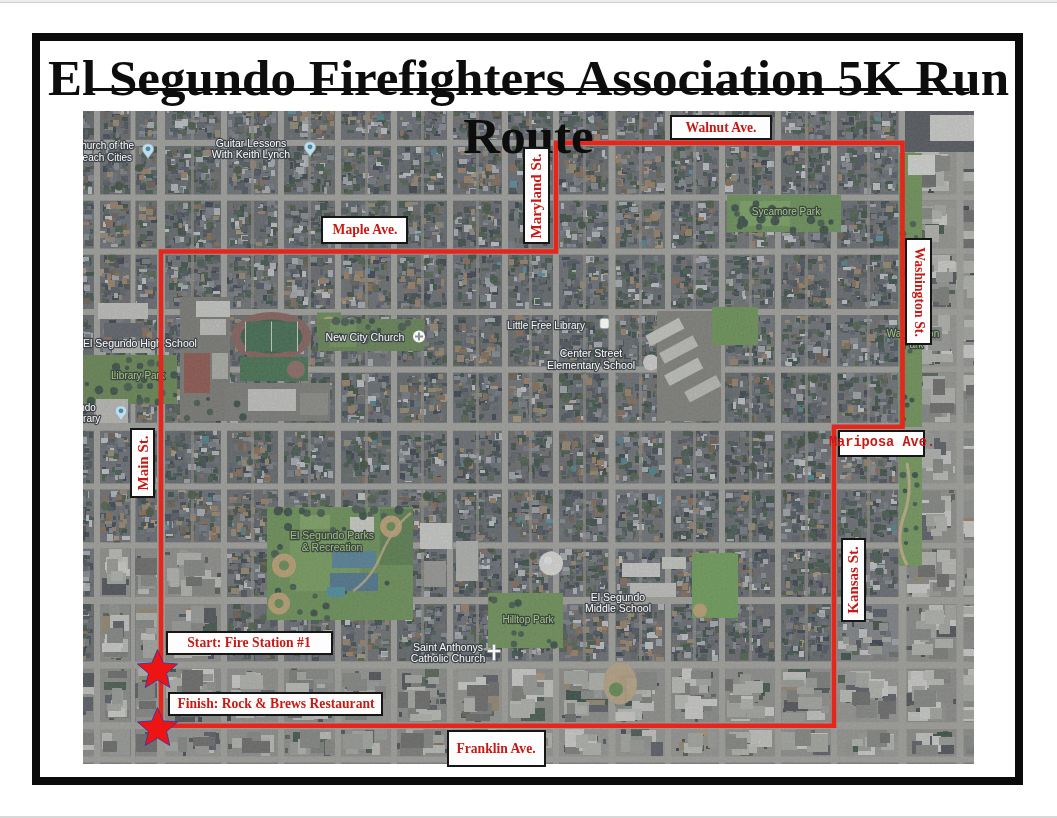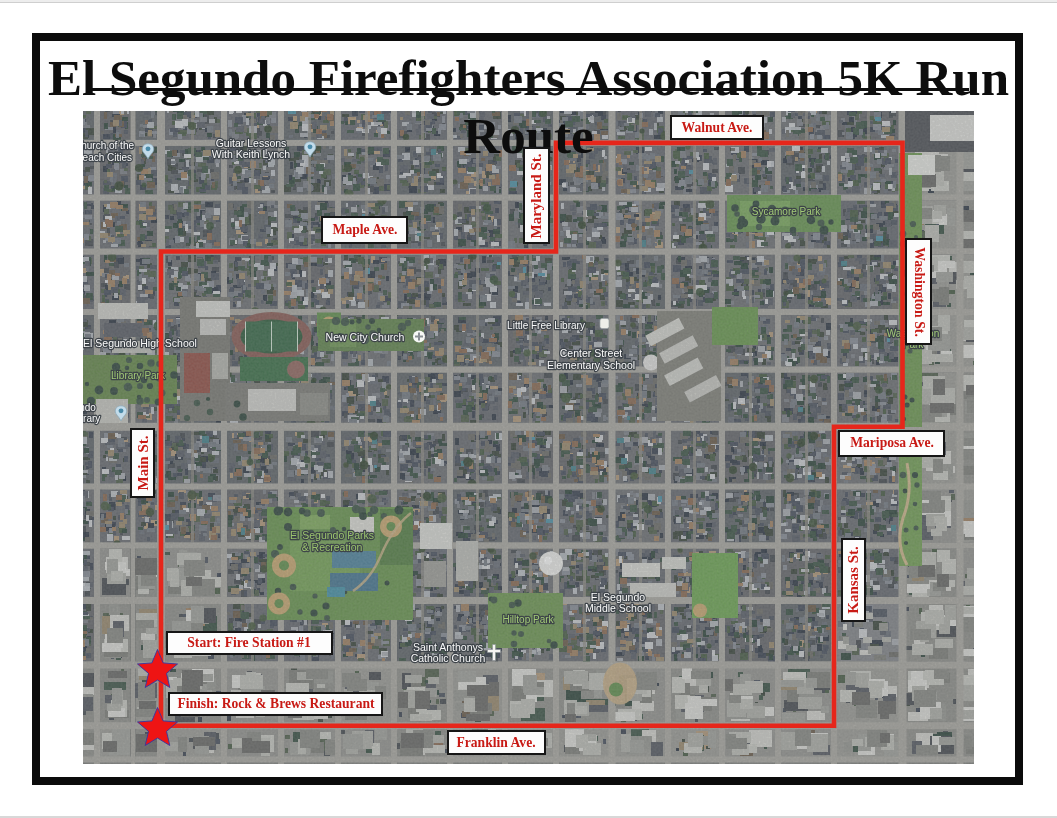--- a/index.html
+++ b/index.html
@@ -974,50 +974,50 @@
 
 <g>
       <polygon points="74.5,538.5 80.1,551.9 94.5,553.0 83.5,562.4 86.8,576.5 74.5,569.0 62.2,576.5 65.5,562.4 54.5,553.0 68.9,551.9" fill="#ee1414" stroke="#3636a0" stroke-width="0.9"></polygon>
     </g>
 
 <g>
       <polygon points="74.5,596.5 80.1,609.9 94.5,611.0 83.5,620.4 86.8,634.5 74.5,627.0 62.2,634.5 65.5,620.4 54.5,611.0 68.9,609.9" fill="#ee1414" stroke="#3636a0" stroke-width="0.9"></polygon>
     </g>
 </svg>
 
-<div class="lbox" style="left:670px;top:115px;width:94.0px;height:25.0px;text-align:right;">
+<div class="lbox" style="left:670px;top:115px;width:102px;height:25.0px;text-align:right;">
     <span class="htxt">Walnut Ave.</span>
   </div>
 
 <div class="lbox" style="left:522.7px;top:147.4px;width:26.9px;height:96.4px;">
     <span class="vtxt" style="transform:translate(-50%,-50%) rotate(-90deg) scaleX(1.0);">Maryland St.</span>
   </div>
 
 <div class="lbox" style="left:321px;top:216px;width:87.0px;height:28.0px;padding-left:14px;">
     <span class="htxt">Maple Ave.</span>
   </div>
 
 <div class="lbox" style="left:904.7px;top:238px;width:27.8px;height:107.0px;">
     <span class="vtxt" style="transform:translate(-50%,-50%) rotate(90deg) scaleX(0.92);">Washington St.</span>
   </div>
 
-<div class="lbox" style="left:838px;top:429.5px;width:107.0px;height:27.5px;">
+<div class="lbox" style="left:838px;top:429.5px;width:87px;height:27.5px;font-family:Liberation Mono, monospace;">
     <span class="htxt">Mariposa Ave.</span>
   </div>
 
 <div class="lbox" style="left:841px;top:538px;width:24.5px;height:84.0px;">
     <span class="vtxt" style="transform:translate(-50%,-50%) rotate(-90deg) scaleX(1.0);">Kansas St.</span>
   </div>
 
 <div class="lbox" style="left:130px;top:428px;width:25.3px;height:70.0px;">
     <span class="vtxt" style="transform:translate(-50%,-50%) rotate(-90deg) scaleX(1.0);">Main St.</span>
   </div>
 
 <div class="lbox" style="left:165.5px;top:630.8px;width:167px;height:24.2px;">
     <span class="htxt">Start: Fire Station #1</span>
   </div>
 
 <div class="lbox" style="left:168px;top:691.5px;width:215.0px;height:24.0px;">
     <span class="htxt">Finish: Rock &amp; Brews Restaurant</span>
   </div>
 
-<div class="lbox" style="left:446.5px;top:730px;width:99.0px;height:25.0px;text-decoration:underline;">
+<div class="lbox" style="left:446.5px;top:730px;width:99.0px;height:37px;text-decoration:underline;">
     <span class="htxt">Franklin Ave.</span>
   </div>
 </body></html>

